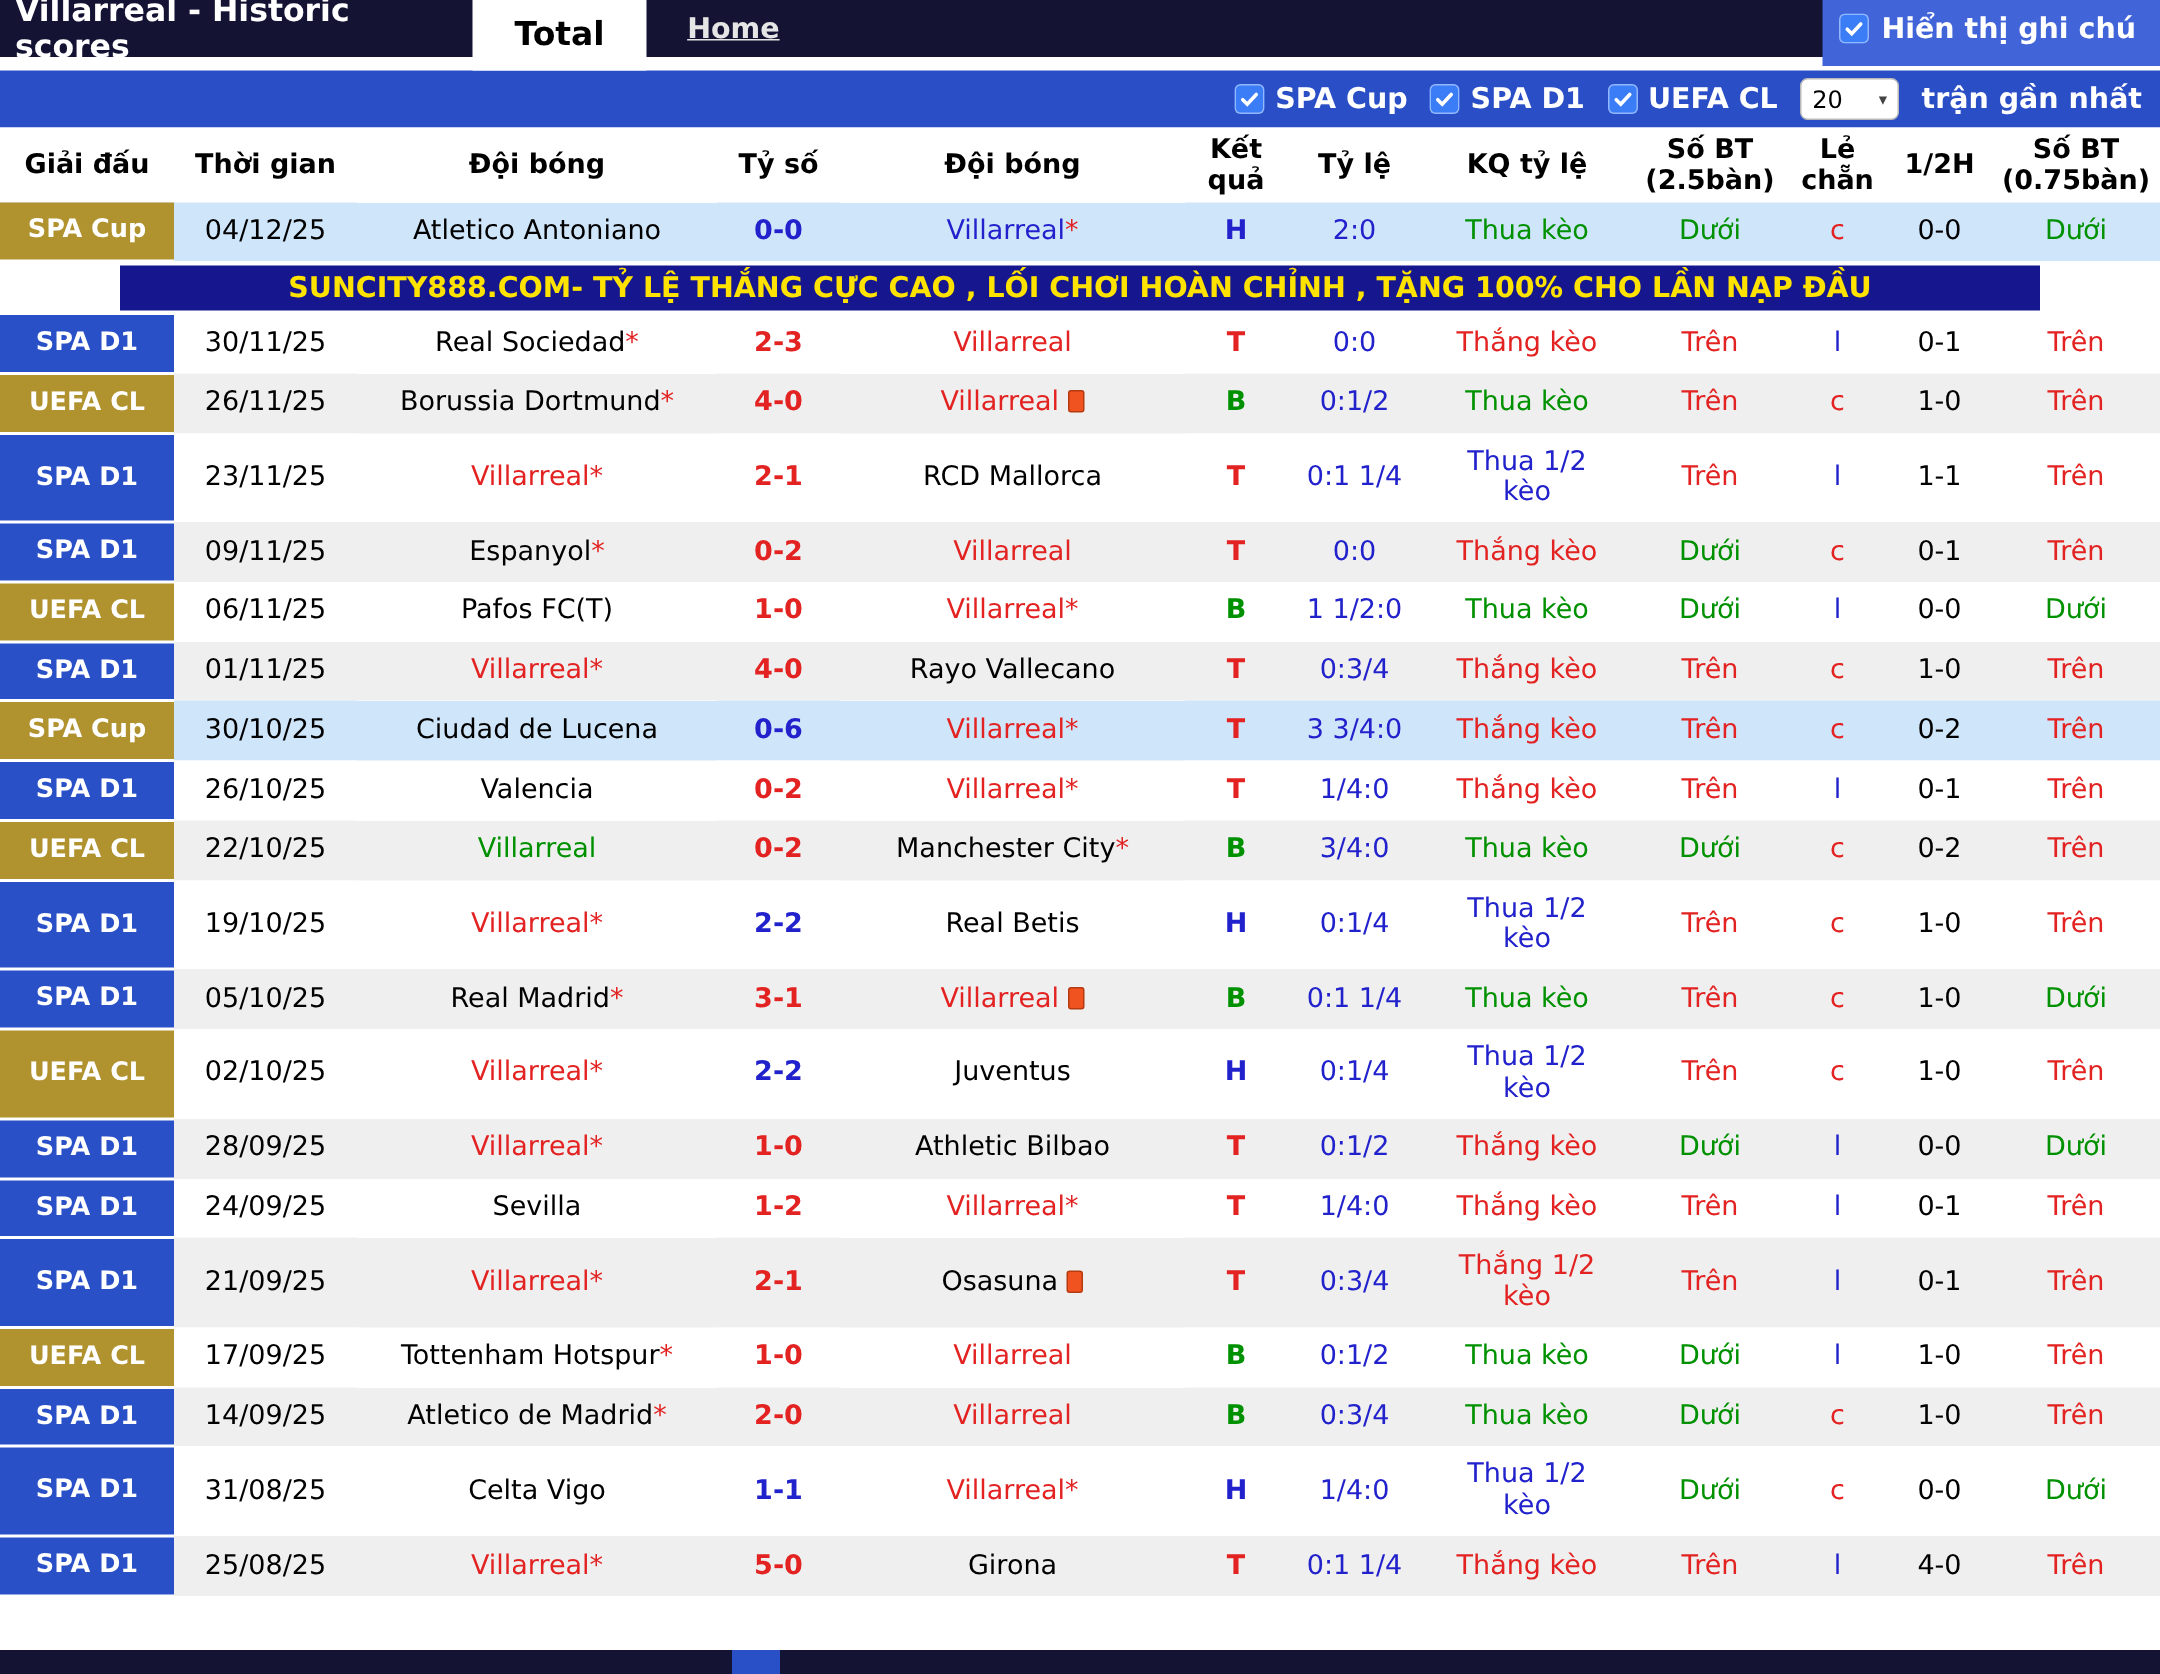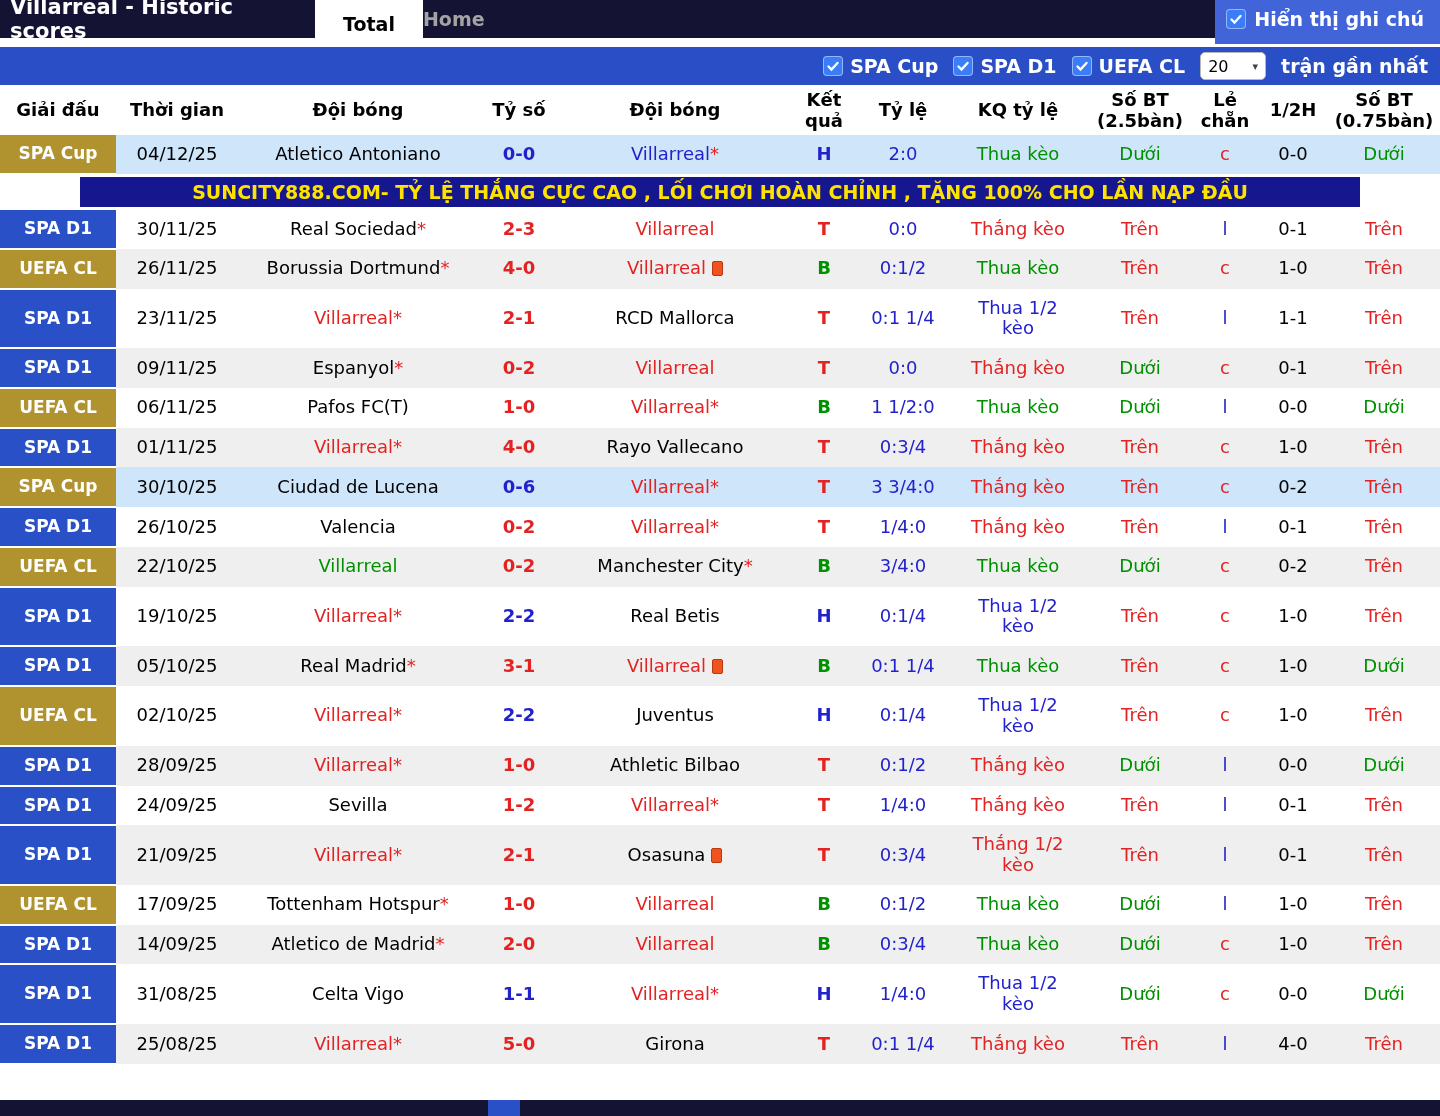--- a/index.html
+++ b/index.html
@@ -13,25 +13,25 @@
 
   
   .topbar {
     height: 38px; background: var(--topbar-bg, #141334);
     display: flex; align-items: center; color: #fff; position: relative;
   }
   .title { font-size: 21px; font-weight: 700; padding-left: 10px; width: 315px; }
   .tab-total {
     align-self: flex-start; height: 47px; background: #fff; color: #000;
     display: flex; align-items: center; padding: 0 28px;
-    font-size: 19px; font-weight: 700; position: relative; z-index: 2; cursor: pointer;
+    font-size: 22px; font-weight: 700; position: relative; z-index: 2; cursor: pointer;
   }
   .tab-home {
-    color: #a3a3a3; font-size: 19px; font-weight: 700;
-    cursor: pointer;
+    margin-left: 27px; color: #e5e5e5; font-size: 19px; font-weight: 700;
+    text-decoration: underline; cursor: pointer;
   }
   .notes {
     margin-left: auto; background: var(--notes-panel, #4164d8); height: 50px;
     display: flex; align-items: center; gap: 8px; padding: 0 16px 0 11px;
     font-size: 19px; font-weight: 700; cursor: pointer;
   }
   .spacer { height: 9px; background: #fff; }
 
   
   .filterbar {

